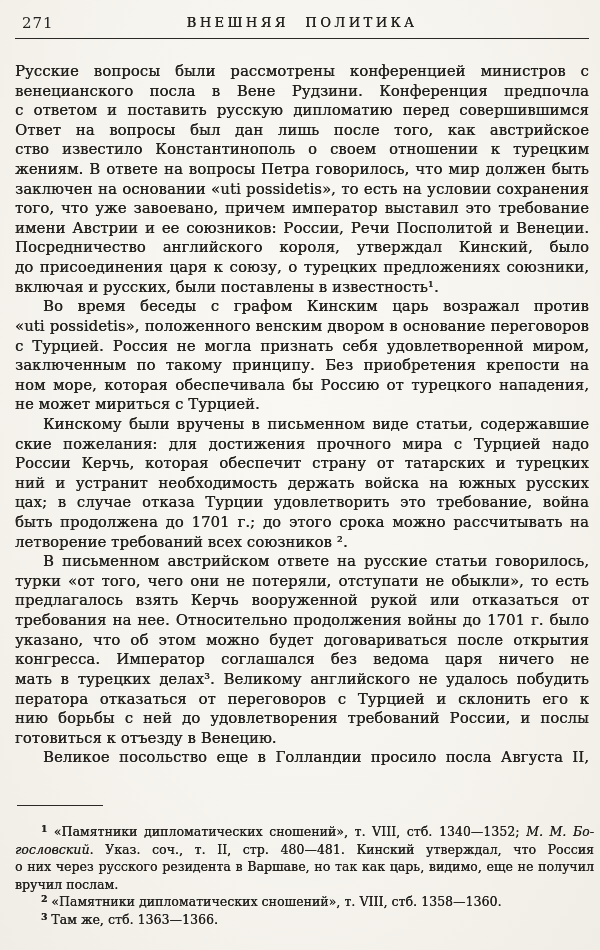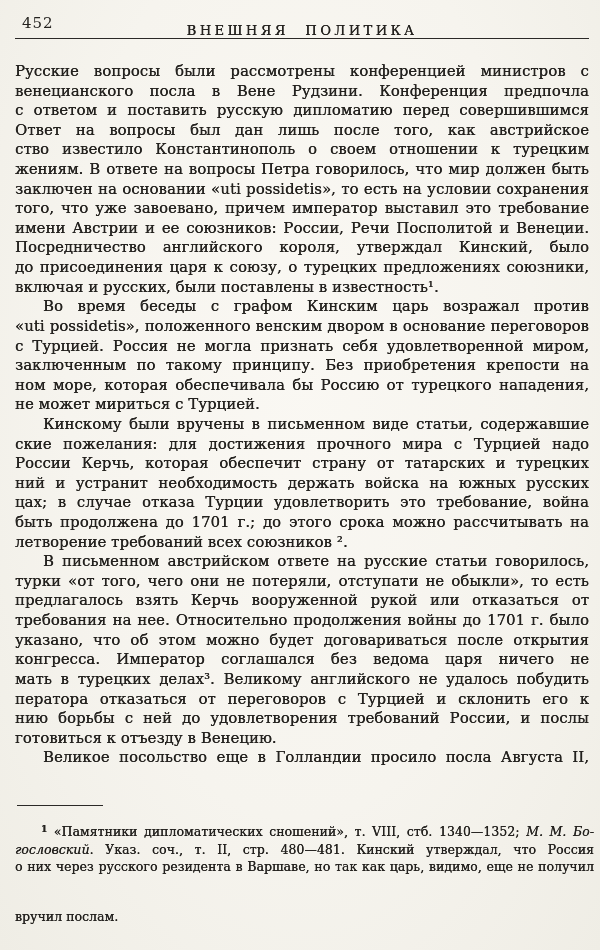--- a/index.html
+++ b/index.html
@@ -21,21 +21,20 @@
   .rhead{position:absolute;top:11px;left:15px;right:11px;height:22px;}
   .pagenum{
     position:absolute;left:7px;top:3px;
     font-size:15px;letter-spacing:1px;
   }
   .rtitle{
     display:block;text-align:center;
     font-size:13px;letter-spacing:3.5px;word-spacing:9px;
     padding-top:4px;
     text-shadow:0.3px 0 0 currentColor;
-    margin-top:8px;
   }
   .head-rule{
     position:absolute;top:38px;left:15px;right:11px;
     border-top:1.8px solid var(--rule);
   }
   
   .bodytext{
     position:absolute;top:61px;left:15px;right:11px;
     font-size:14.8px;line-height:19.62px;
     letter-spacing:0.1px;
@@ -57,35 +56,35 @@
   .footnotes{
     position:absolute;top:823px;left:15px;right:6px;
     font-size:12.4px;line-height:17.6px;
     letter-spacing:0.1px;
     text-shadow:0.2px 0 0 currentColor;
   }
   .fn-line{
     text-align:justify;text-align-last:justify;
     height:17.6px;overflow:hidden;white-space:normal;
   }
-  .fn-line.noj{text-align-last:left;white-space:nowrap;margin-top:32px;}
+  .fn-line.noj{text-align-last:left;white-space:nowrap;}
   .fn-line.indent{text-indent:26px;}
   .footnotes sup,.bodytext sup{
     font-size:9px;line-height:0;vertical-align:4px;
     font-weight:bold;letter-spacing:0;
   }
   .footnotes i{font-style:italic;}
 </style>
 </head>
 <body>
 
 <div class="page">
 
   <div class="rhead">
-    <span class="pagenum">452</span>
+    <span class="pagenum">271</span>
     <span class="rtitle">ВНЕШНЯЯ ПОЛИТИКА</span>
   </div>
 
   <div class="head-rule"></div>
 
   <div class="bodytext">
       <div class="para">
         <div class="line j">Русские вопросы были рассмотрены конференцией министров с участием</div>
         <div class="line j">венецианского посла в Вене Рудзини. Конференция предпочла задержаться</div>
         <div class="line j">с ответом и поставить русскую дипломатию перед совершившимся фактом.</div>

